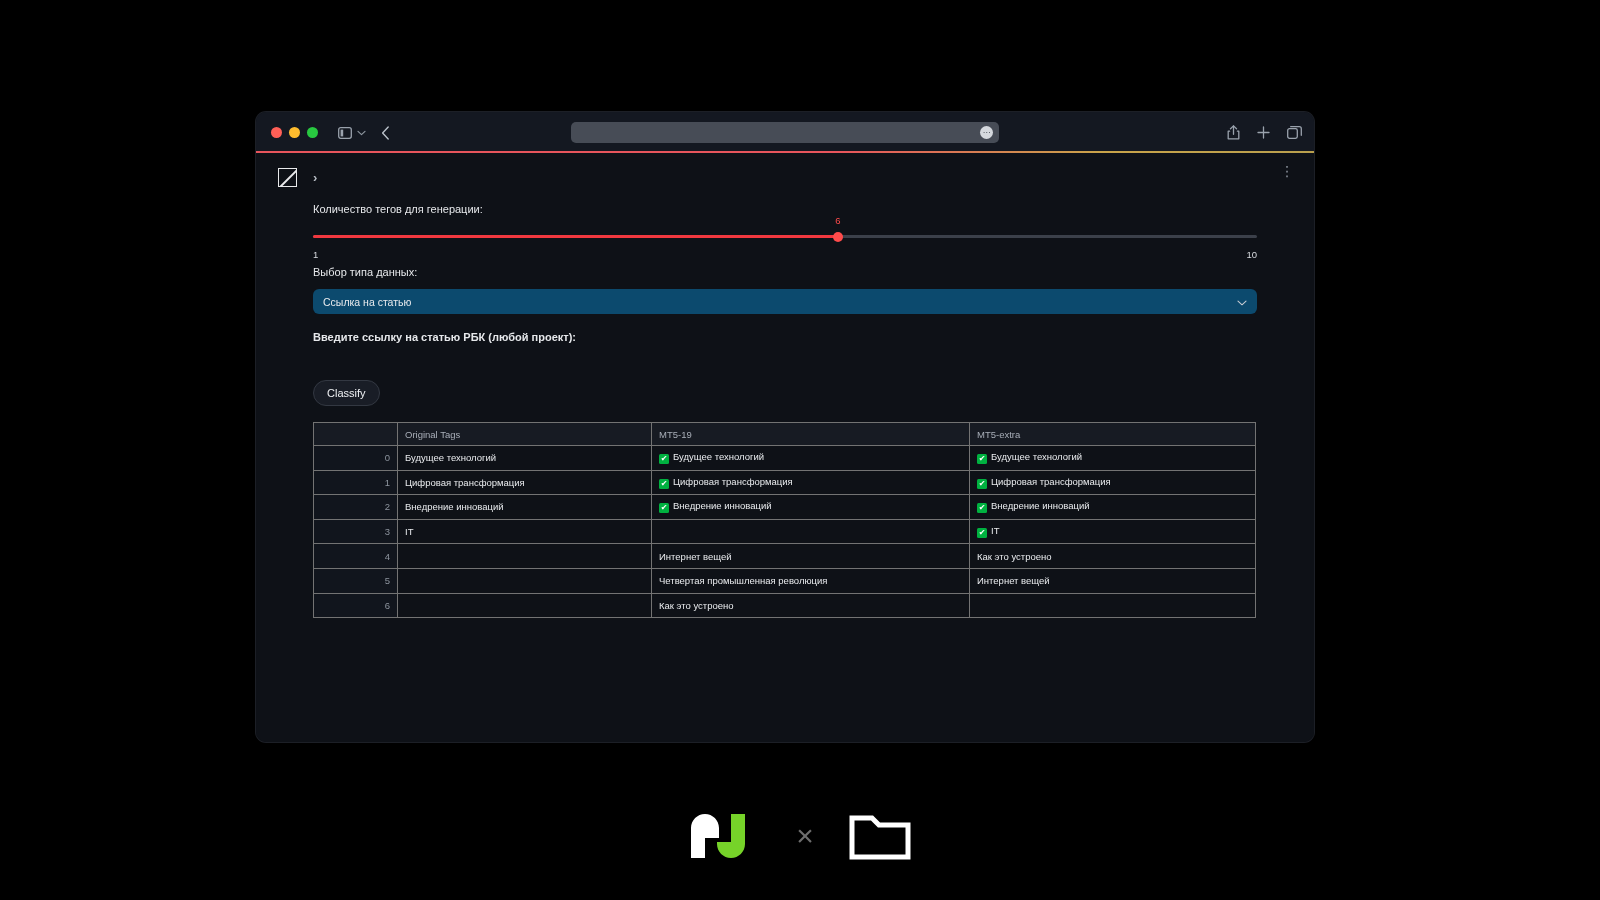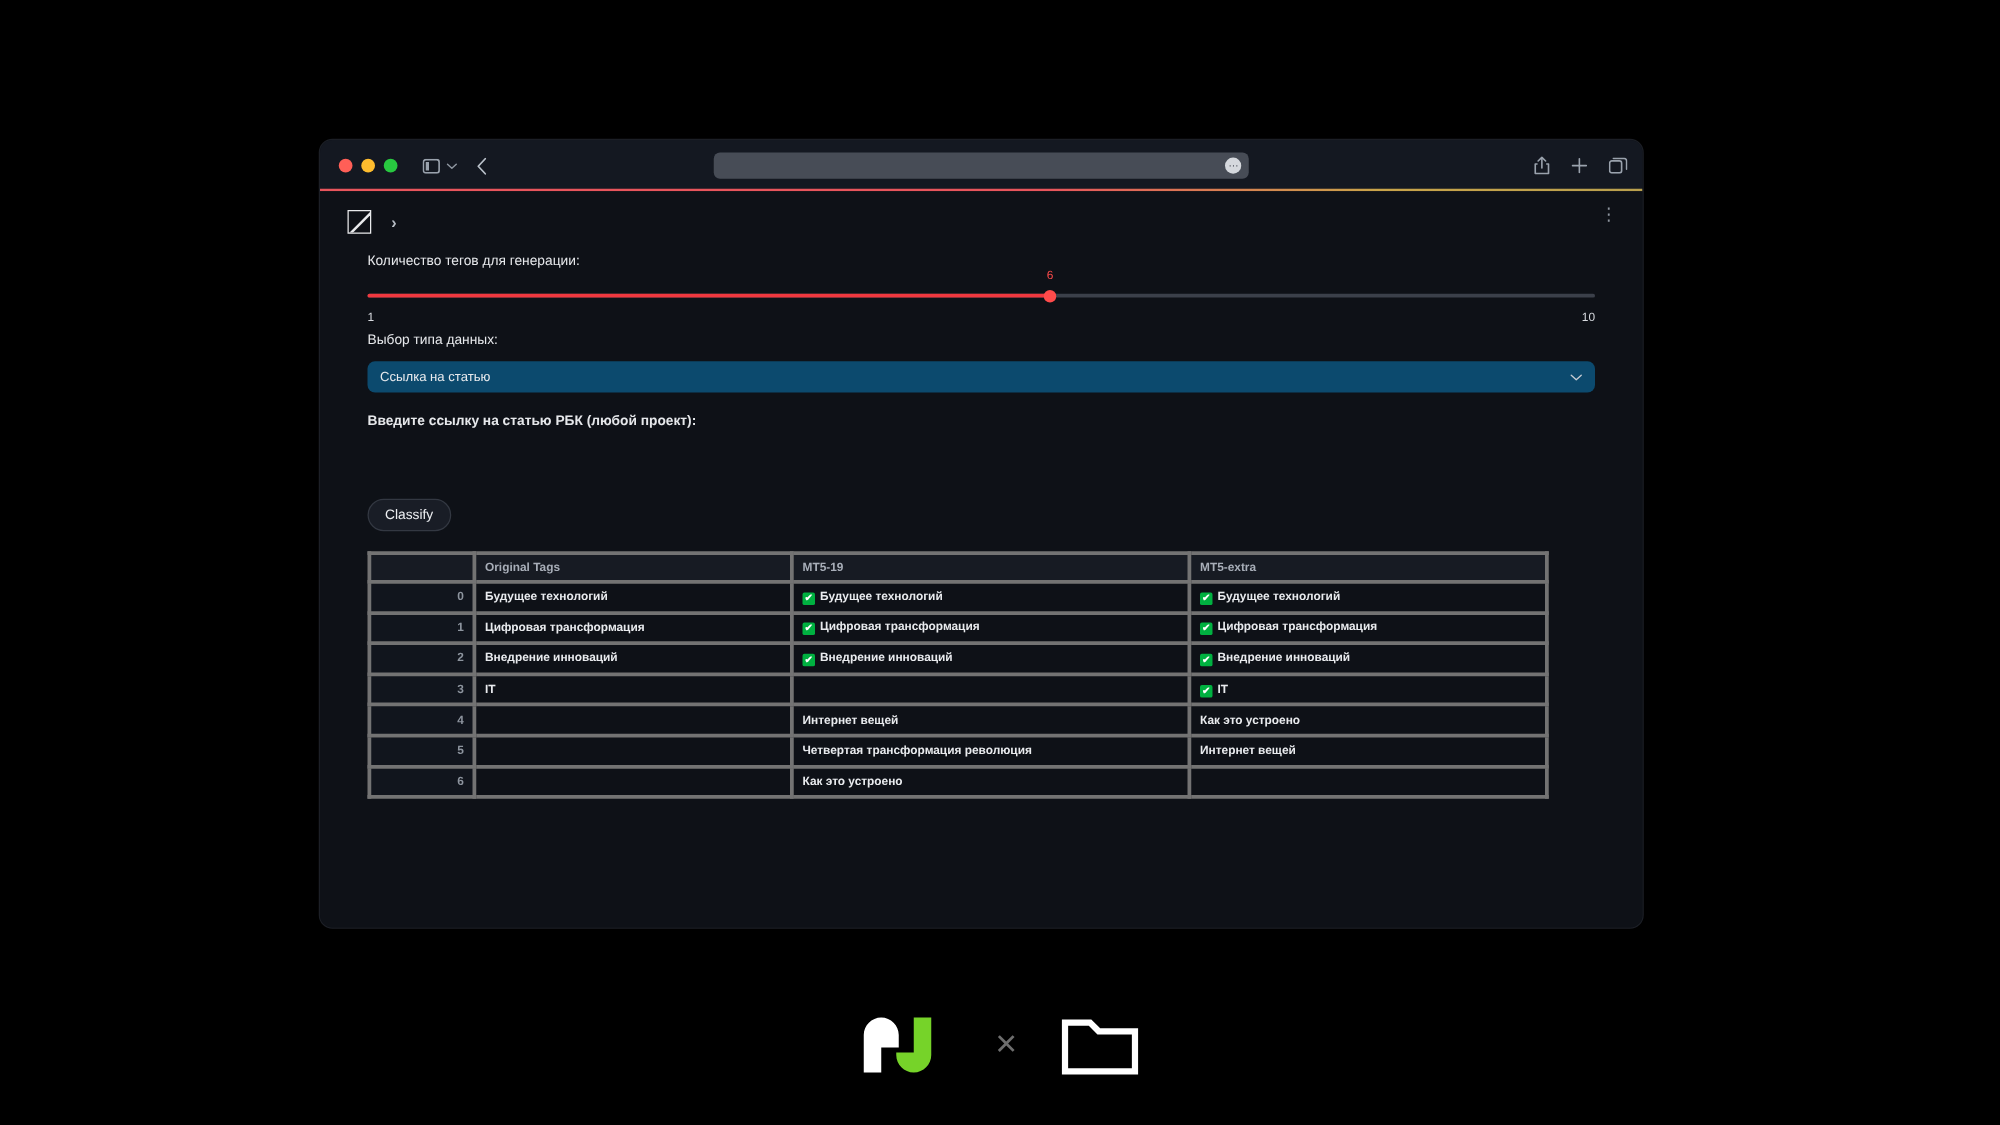--- a/index.html
+++ b/index.html
@@ -109,21 +109,21 @@
     transform-origin: center;
   }
   #sidebar-expand { margin-left: 16px; color: #b6bcc4; font-size: 13px; font-weight: 700; }
   #app-menu {
     position: absolute; right: 22px; top: 16px;
     color: #8e959e; font-size: 14px; line-height: 4px;
     letter-spacing: 0; text-align: center; width: 12px;
   }
 
   #content {
-    padding: 0 38px;
+    padding: 0 57px;
   }
 
   .field-label {
     font-size: 11px;
     color: #e6e8eb;
     margin-bottom: 11px;
   }
 
   
   #slider-block { margin-top: 2px; }
@@ -183,45 +183,45 @@
     background: #1e222b;
     border-radius: 6px;
     display: flex; align-items: center;
     padding: 0 7px;
     font-size: 10.5px;
     color: #eef0f2;
   }
 
   
   #classify-button {
-    margin-top: 45px;
+    margin-top: 26px;
     display: inline-flex; align-items: center; justify-content: center;
     height: 26px; padding: 0 13px;
     background: #191d26;
     border: 1px solid #333842;
     border-radius: 13px;
     font-size: 11px;
     color: #eef0f3;
     cursor: pointer;
   }
 
   
   #results-table {
     margin-top: 16px;
     width: 942px;
     border-collapse: collapse;
     table-layout: fixed;
     background: #0e1117;
   }
   #results-table th, #results-table td {
-    border: 3px solid #737373;
+    border: 1px solid #737373;
     height: 24.6px;
     padding: 0 7px;
     font-size: 9.5px;
-    font-weight: 700;
+    font-weight: 400;
     text-align: left;
     vertical-align: middle;
     color: #e9ebee;
     overflow: hidden; white-space: nowrap;
   }
   #results-table thead th {
     background: #171b23;
     color: #a8aeb8;
     height: 23px;
   }
@@ -400,21 +400,21 @@
             </tr>
             <tr>
               <td class="col-index">4</td>
               <td class="col-orig"></td>
               <td class="col-a"><span>Интернет вещей</span></td>
               <td class="col-b"><span>Как это устроено</span></td>
             </tr>
             <tr>
               <td class="col-index">5</td>
               <td class="col-orig"></td>
-              <td class="col-a"><span>Четвертая трансформация революция</span></td>
+              <td class="col-a"><span>Четвертая промышленная революция</span></td>
               <td class="col-b"><span>Интернет вещей</span></td>
             </tr>
             <tr>
               <td class="col-index">6</td>
               <td class="col-orig"></td>
               <td class="col-a"><span>Как это устроено</span></td>
               <td class="col-b"></td>
             </tr>
           </tbody>
       </table>

